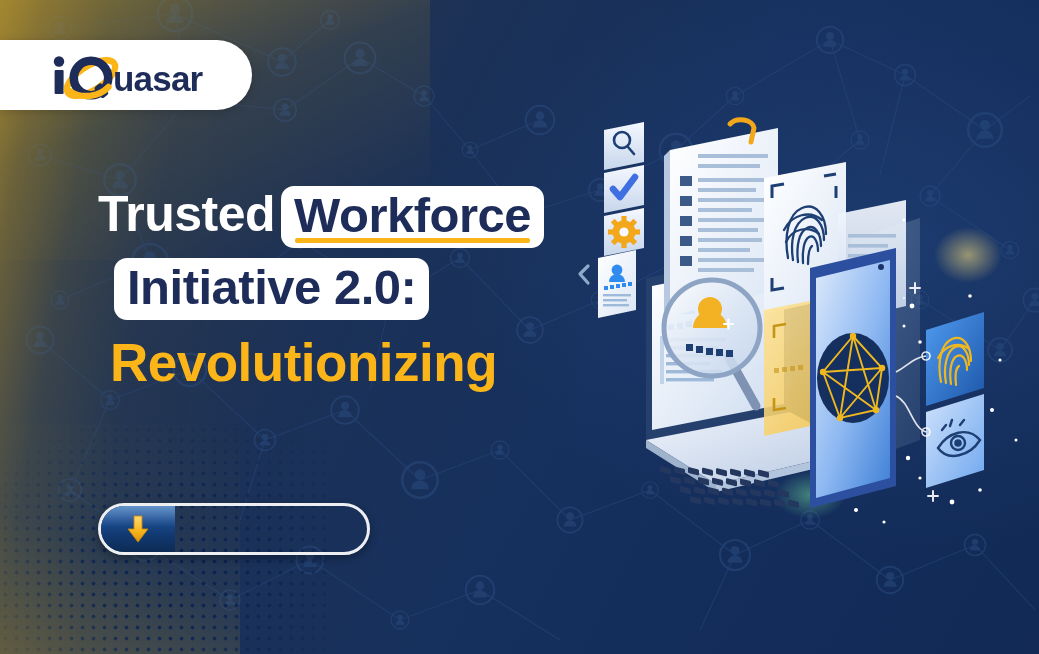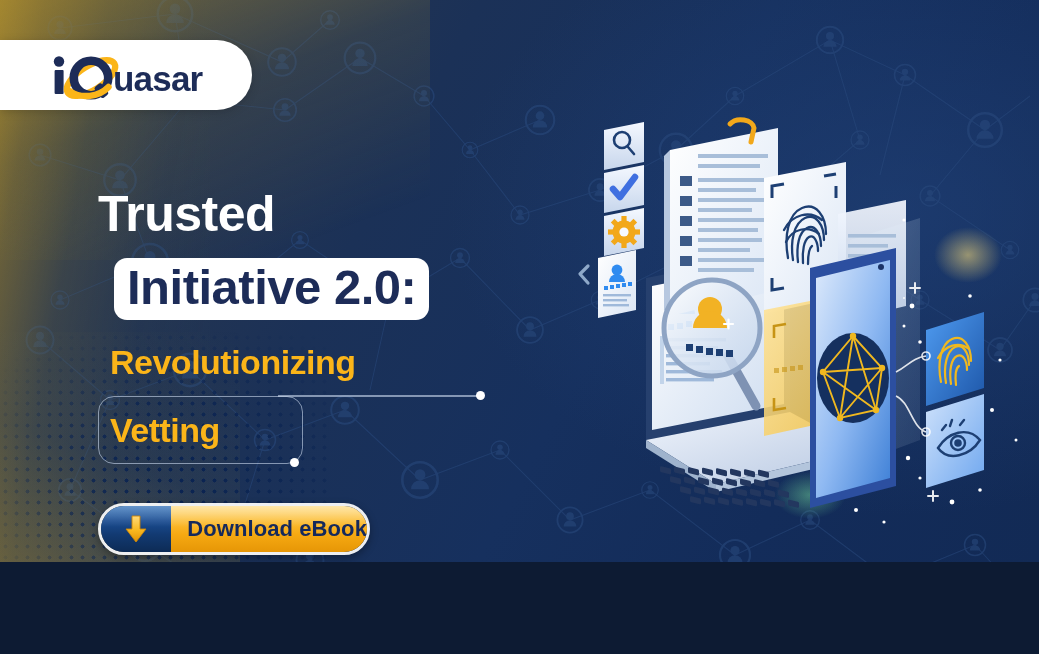--- a/index.html
+++ b/index.html
@@ -10,21 +10,21 @@
     height: 654px;
     overflow: hidden;
     background: #0d1b33;
     font-family: "Liberation Sans", sans-serif;
   }
 
   
   #banner {
     position: relative;
     width: 1039px;
-    height: 562px;
+    height: 654px;
     overflow: hidden;
     background:
       radial-gradient(ellipse 620px 420px at 86% 38%, rgba(36,70,126,0.55) 0%, rgba(20,44,88,0.0) 72%),
       linear-gradient(118deg, #3a3f33 0%, #27364f 16%, #1b3157 36%, #16305e 58%, #132c5a 78%, #122a55 100%);
   }
 
   
   .gold-edge {
     position: absolute;
     left: 0; top: 0;
@@ -132,21 +132,21 @@
     background: #fbb519;
     border-radius: 2px;
   }
   .hl-pill.no-mar { margin-left: 16px; }
 
   .hl-row2 { margin-top: 6px; }
 
   
   .hl-row3 { margin-top: 10px; position: relative; }
   .hl-gold {
-    font-size: 34px;
+    font-size: 53px;
     font-weight: 700;
     letter-spacing: -0.5px;
     color: #fbb519;
     line-height: 57px;
     white-space: nowrap;
     padding-left: 12px;
   }
   .hl-row4 { margin-top: 2px; position: relative; }
 
   
@@ -360,56 +360,50 @@
 
         <text x="63" y="44" font-family="'Liberation Sans', sans-serif" font-size="35" font-weight="700" fill="#1d2c58" letter-spacing="-0.8">uasar</text>
       </svg>
     </div>
   </div>
 
   <div class="headline">
 
     <div class="hl-row">
       <span class="hl-plain">Trusted</span>
+      <span class="hl-pill">
+        <span class="hl-pill-text">Workforce</span>
+        <span class="hl-underline"></span>
+      </span>
     </div>
 
     <div class="hl-row hl-row2">
       <span class="hl-pill no-mar">
         <span class="hl-pill-text">Initiative 2.0:</span>
       </span>
     </div>
 
     <div class="hl-row hl-row3">
       <span class="hl-gold">Revolutionizing</span>
     </div>
 
-    <div class="hl-row hl-row4">
-      <span class="outline-box"></span>
-      <span class="outline-line"></span>
-      <span class="node-dot top-right"></span>
-      <span class="node-dot bottom"></span>
-      <span class="hl-gold">Vetting</span>
-    </div>
   </div>
 
   <div class="cta">
     <div class="cta-left">
       <svg class="dl-arrow" width="26" height="30" viewBox="0 0 26 30">
         <defs>
           <linearGradient id="arrg" x1="0" y1="0" x2="0" y2="1">
             <stop offset="0%" stop-color="#ffd978"></stop>
             <stop offset="55%" stop-color="#f9b81f"></stop>
             <stop offset="100%" stop-color="#e09205"></stop>
           </linearGradient>
         </defs>
         <path d="M9 2 h8 v13 h6 L13 28 L3 15 h6 z" fill="url(#arrg)" stroke="#c8850a" stroke-width="0.9" stroke-linejoin="round"></path>
       </svg>
-    </div>
-    <div class="cta-right">
-      <span class="cta-label">Download eBook</span>
     </div>
   </div>
 
   <svg class="illus" viewBox="0 0 480 430">
     <defs>
       <linearGradient id="paper" x1="0" y1="0" x2="1" y2="1">
         <stop offset="0%" stop-color="#ffffff"></stop>
           <stop offset="100%" stop-color="#dbe6f5"></stop>
       </linearGradient>
       <linearGradient id="paper2" x1="0" y1="0" x2="0" y2="1">

